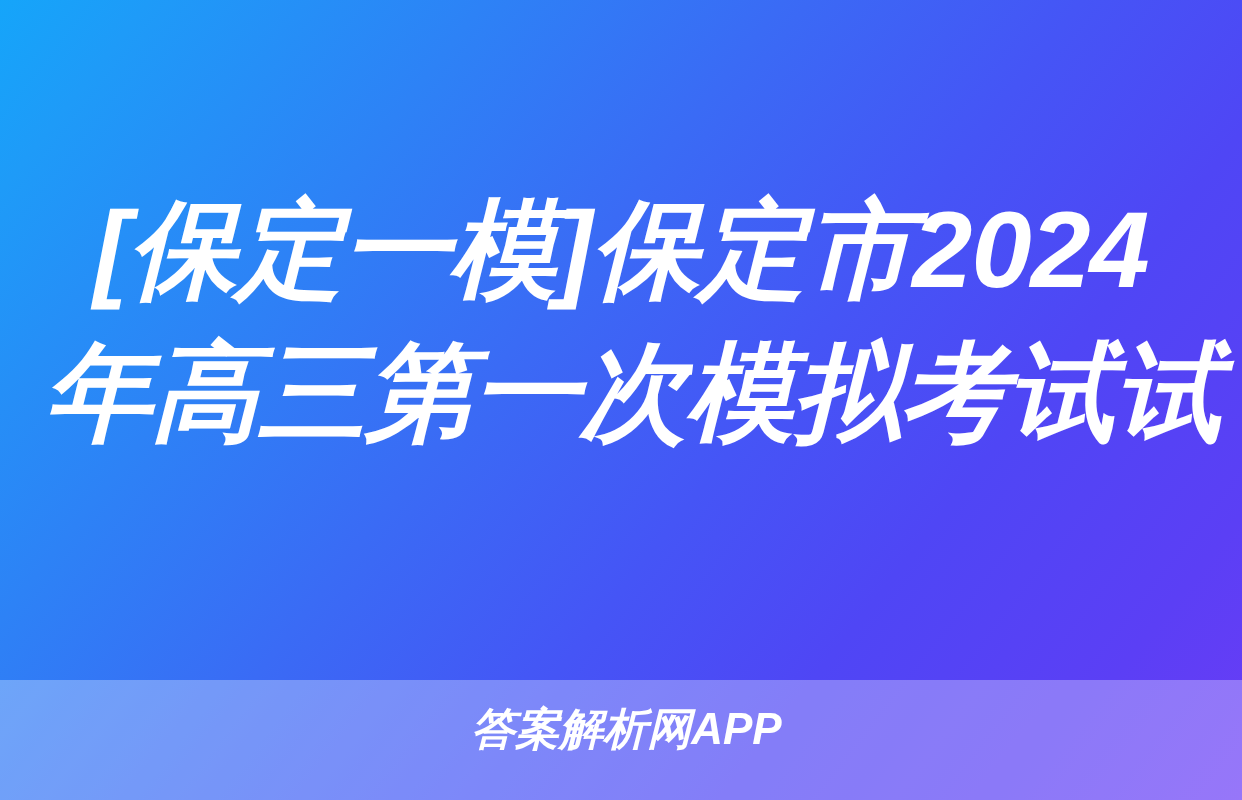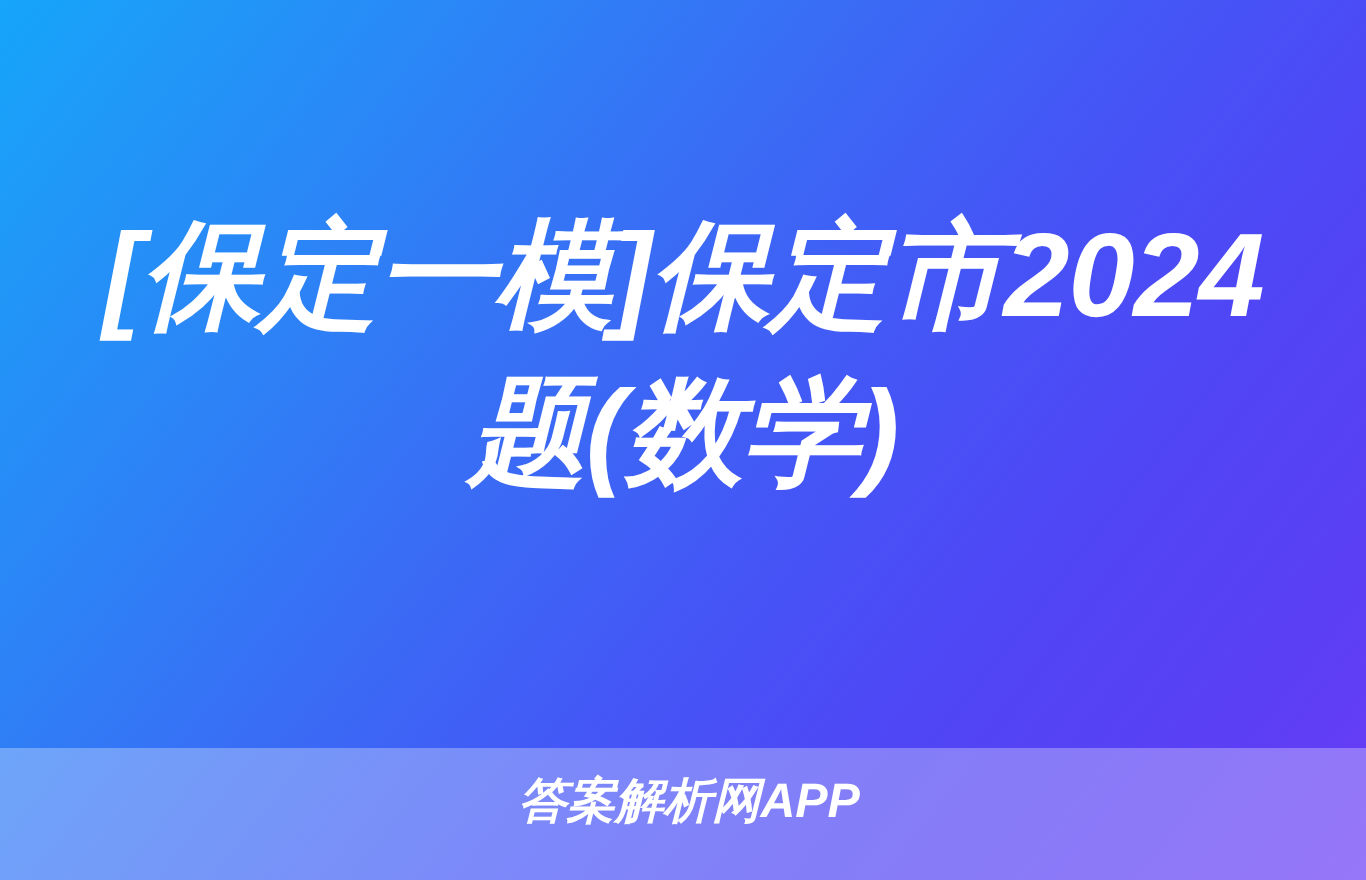--- a/index.html
+++ b/index.html
@@ -86,21 +86,21 @@
     white-space: nowrap;
   }
 </style>
 </head>
 <body>
 
 <div id="cover">
 
   <div id="title-block">
     <span class="title-line">[保定一模]保定市2024</span>
-    <span class="title-line">题(数学)</span>
+    <span class="title-line">年高三第一次模拟考试试</span>
   </div>
 
   <div id="bottom-band"></div>
 
   <div id="watermark">
     <span class="wm-text">答案解析网APP</span>
   </div>
 
 </div>
 

